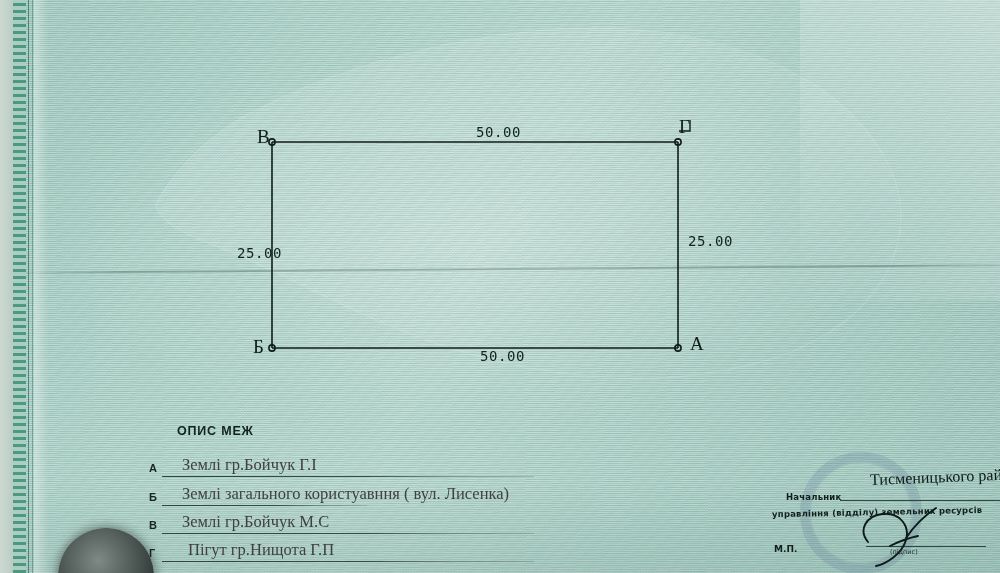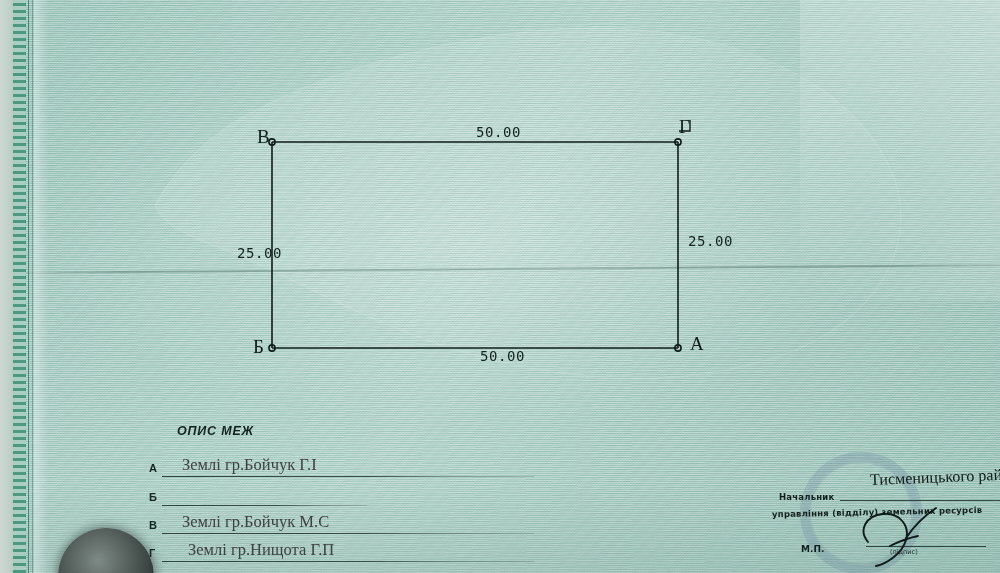--- a/index.html
+++ b/index.html
@@ -164,21 +164,20 @@
 
   
   .desc-heading {
     position: absolute;
     left: 177px; top: 424px;
     font-family: "Liberation Sans", sans-serif;
     font-size: 12.5px;
     font-weight: 700;
     letter-spacing: 0.8px;
     color: #13231f;
-    font-style: italic;
   }
   .desc-row {
     position: absolute;
     left: 140px;
     width: 420px;
     height: 26px;
   }
   .desc-key {
     position: absolute;
     left: 9px; top: 7px;
@@ -239,21 +238,20 @@
     font-size: 6.5px;
     color: #1a2c27;
     white-space: nowrap;
   }
   .mp-label {
     position: absolute;
     font-family: "DejaVu Sans", sans-serif;
     font-size: 9px;
     font-weight: 700;
     color: #12201d;
-    margin-left: 27px;
   }
   .round-stamp {
     position: absolute;
     left: 800px; top: 452px;
     width: 118px; height: 118px;
     border-radius: 50%;
     border: 2px solid rgba(90,115,150,0.30);
     box-shadow: inset 0 0 0 7px rgba(90,115,150,0.10),
                 inset 0 0 0 9px rgba(90,115,150,0.22);
     opacity: 0.75;
@@ -339,40 +337,41 @@
 
   <div class="desc-row" style="top:455px;">
     <div class="desc-key">А</div>
     <div class="desc-rule"></div>
     <div class="desc-text">Землі гр.Бойчук  Г.І</div>
   </div>
 
   <div class="desc-row" style="top:484px;">
     <div class="desc-key">Б</div>
     <div class="desc-rule" style="width:205px;"></div>
+    <div class="desc-text">Землі загального користуавння ( вул. Лисенка)</div>
   </div>
 
   <div class="desc-row" style="top:512px;">
     <div class="desc-key">В</div>
     <div class="desc-rule"></div>
     <div class="desc-text">Землі гр.Бойчук М.С</div>
   </div>
 
   <div class="desc-row" style="top:540px;">
     <div class="desc-key">Г</div>
     <div class="desc-rule"></div>
-    <div class="desc-text" style="left:48px;">Землі гр.Нищота Г.П</div>
+    <div class="desc-text" style="left:48px;">Пігут гр.Нищота Г.П</div>
   </div>
 
   <div class="seal-blob"></div>
 
   <div class="round-stamp"></div>
 
   <div class="sig-block">
-    <div class="sig-line" style="left:9px; top:30px;">Начальник</div>
+    <div class="sig-line" style="left:16px; top:30px;">Начальник</div>
     <div class="sig-line" style="left:2px; top:45px; transform: rotate(-1.2deg);">управління (відділу) земельних ресурсів</div>
 
     <div class="sig-rule" style="left:70px; top:38px; width:162px;"></div>
     <div class="sig-rule" style="left:96px; top:84px; width:120px;"></div>
 
     <div class="sig-hand" style="left:100px; top:6px;">Тисменицького районн</div>
 
     <svg style="position:absolute; left:80px; top:28px;" width="110" height="80" viewBox="0 0 110 80">
       <path d="M18,52 C8,40 16,26 32,24 C50,22 60,36 56,50 C52,64 36,74 26,76
                M56,48 C64,36 74,26 86,18 M40,56 C48,52 58,48 68,46" fill="none" stroke="#0d1a17" stroke-width="1.9" stroke-linecap="round"></path>

